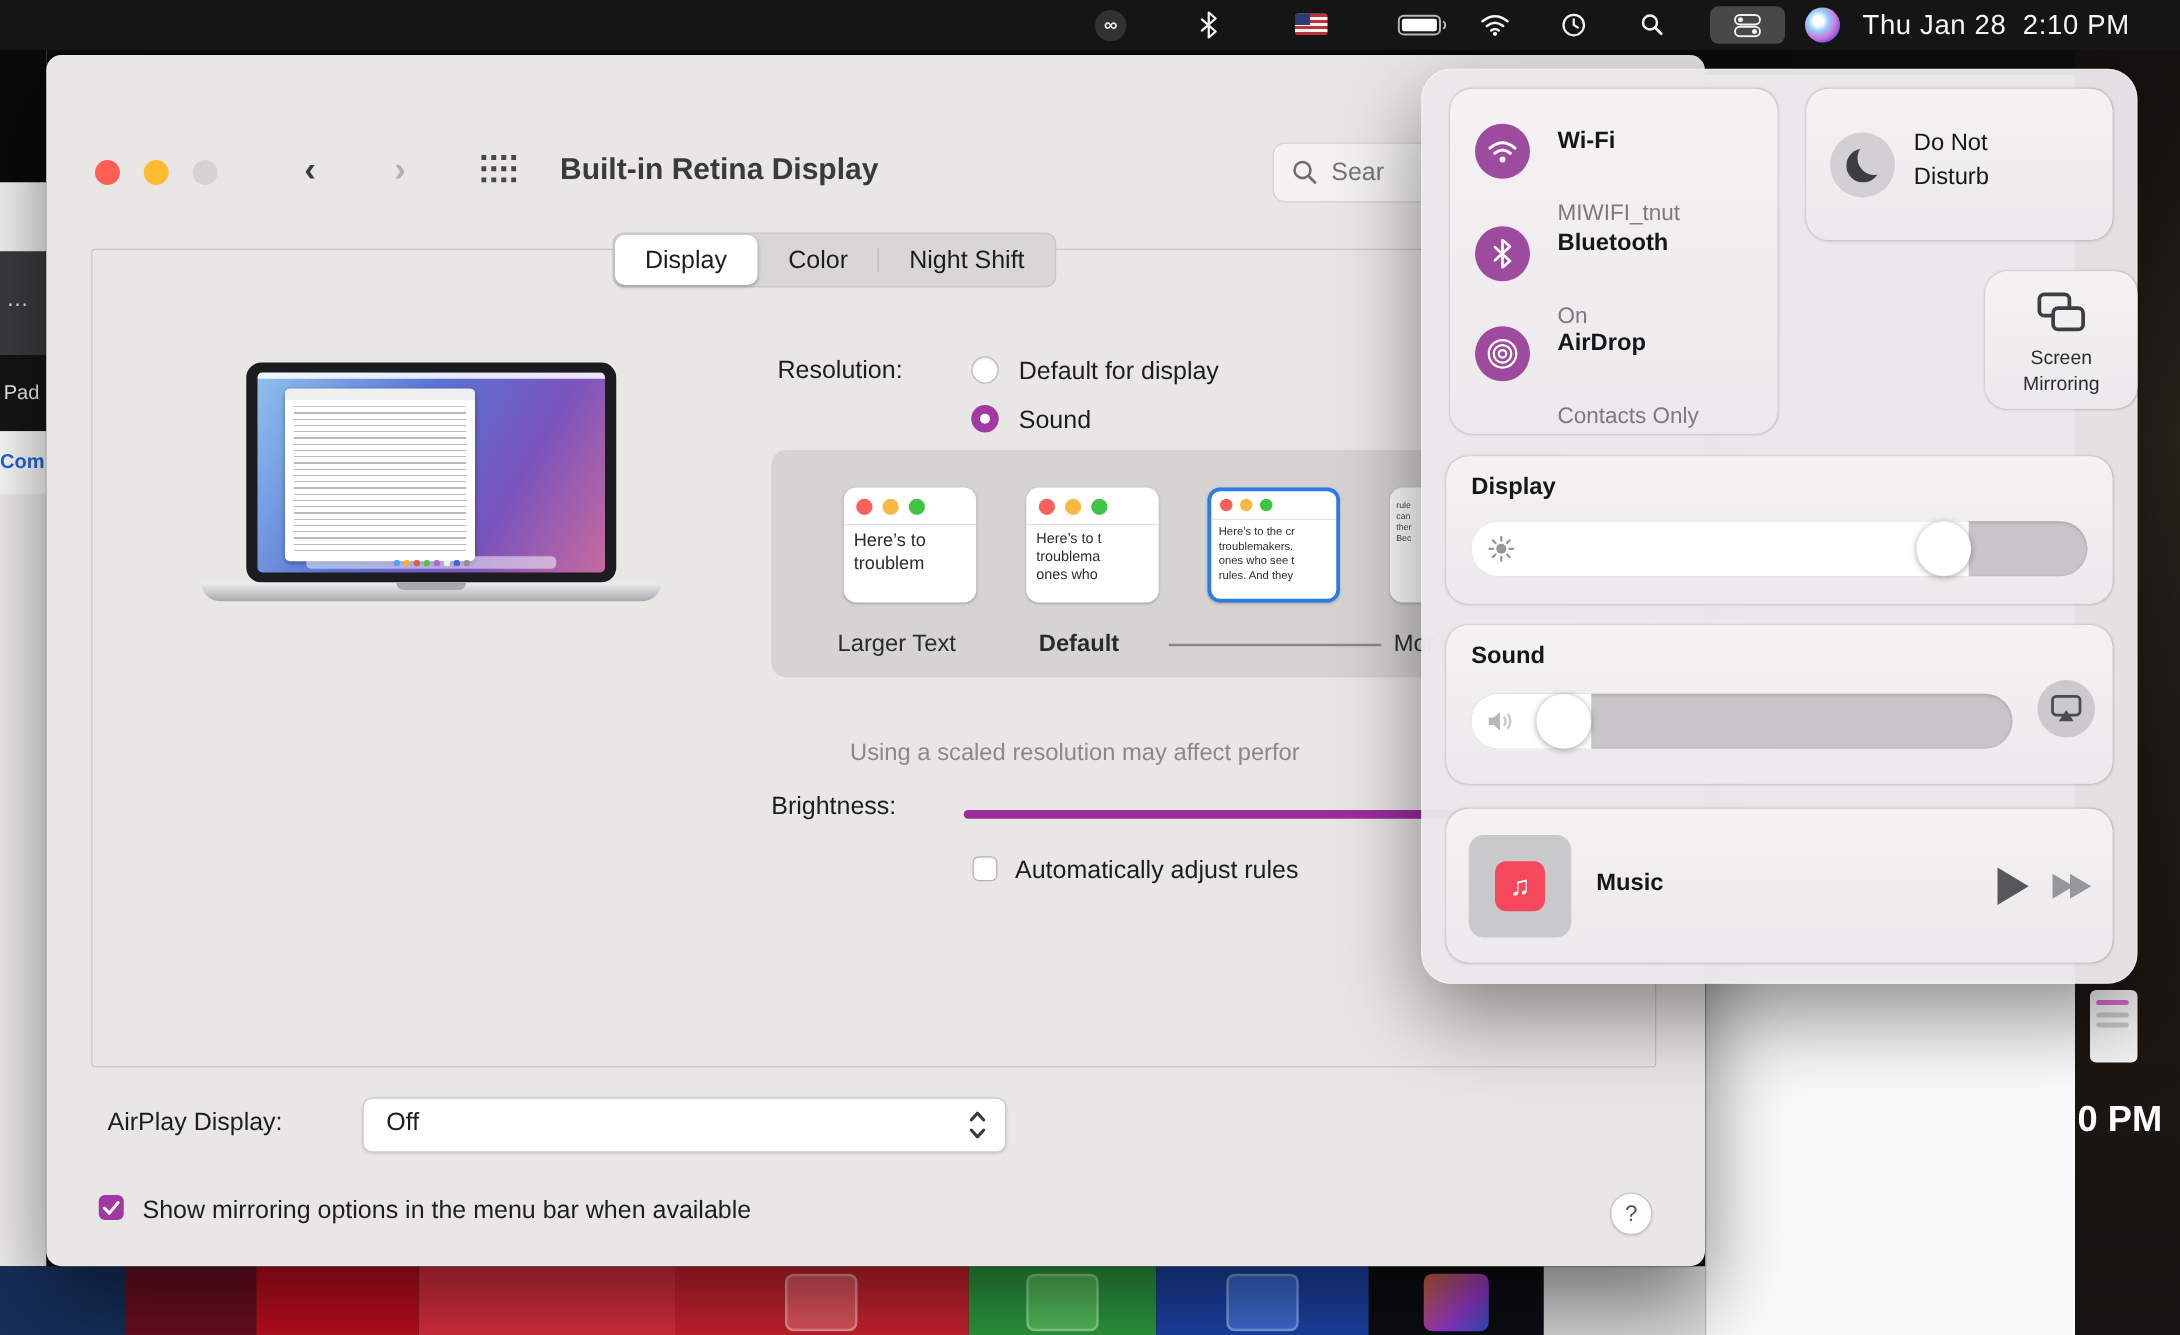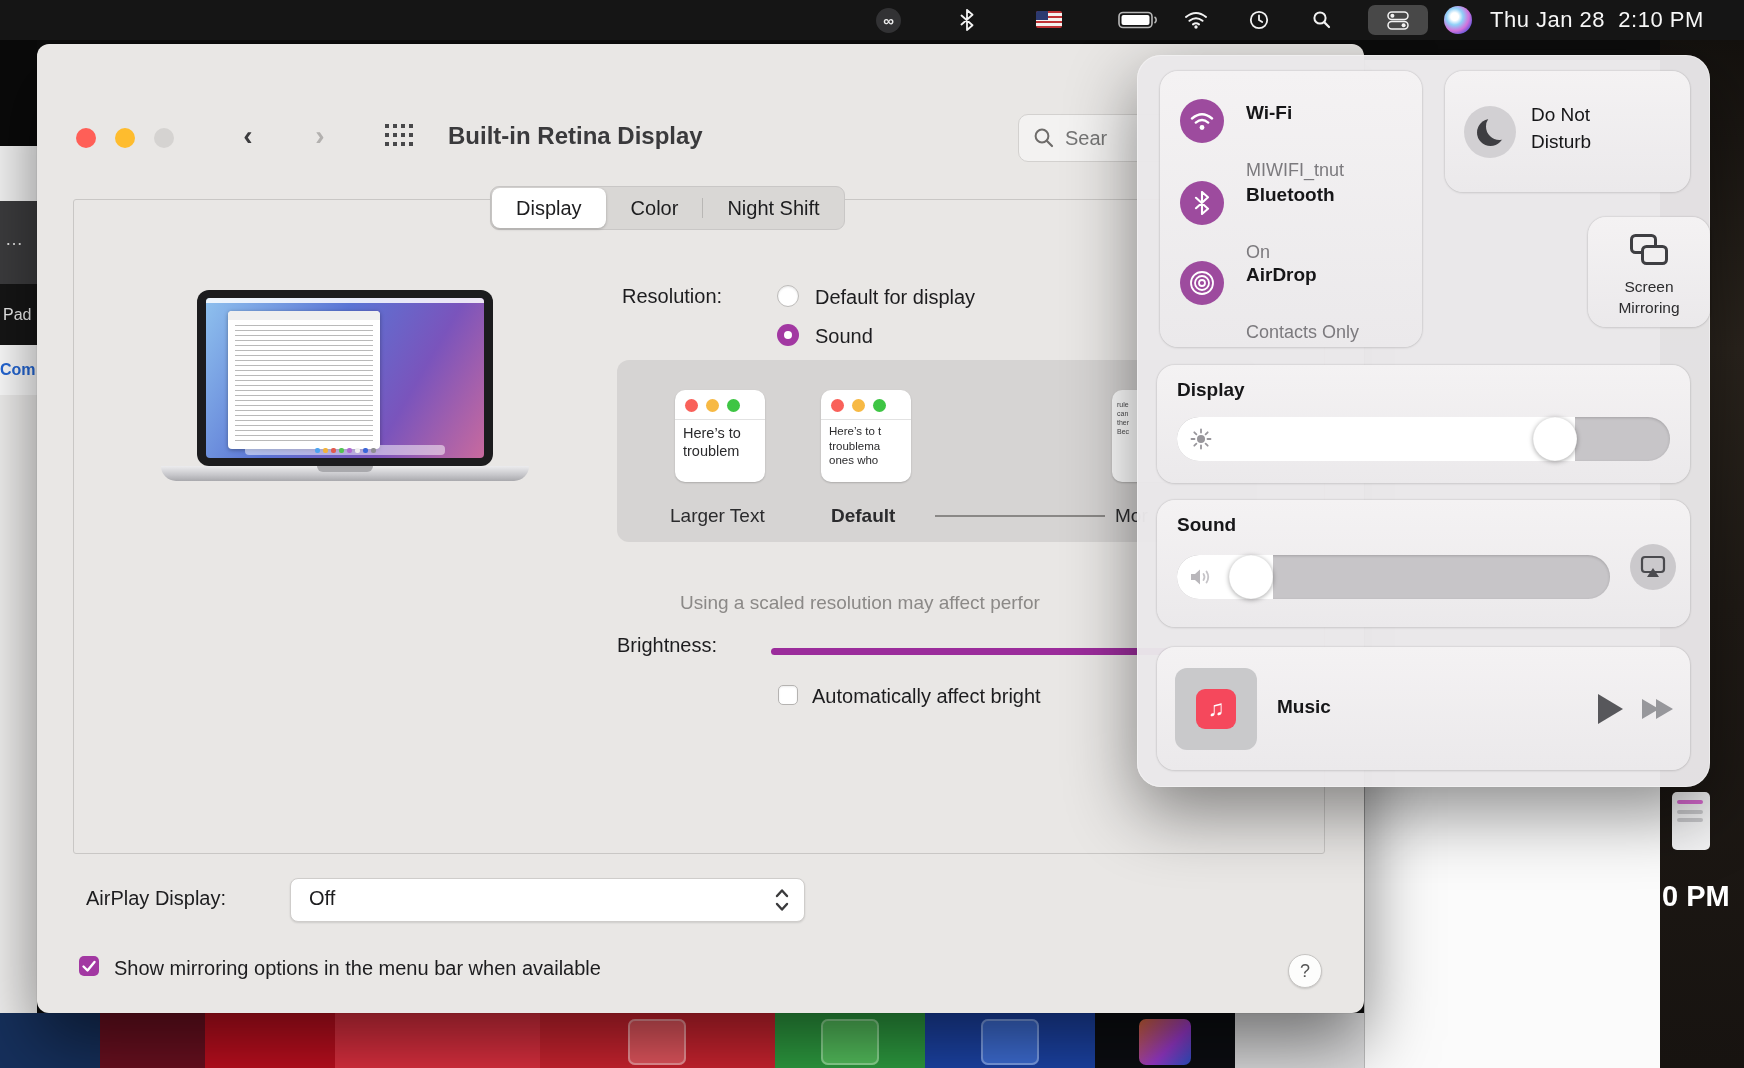--- a/index.html
+++ b/index.html
@@ -59,21 +59,21 @@
   #lt-dock i{width:5px;height:5px;border-radius:2px;display:block;}
   #lt-base{left:124px;top:422px;width:368px;height:15px;background:linear-gradient(180deg,#ececee 0%,#c6c6ca 60%,#a9a9ad 100%);border-radius:0 0 16px 16px;}
   #lt-notch{left:280px;top:422px;width:56px;height:6px;background:#a9a9ad;border-radius:0 0 8px 8px;}
   
   .biglabel{font-size:20px;color:#1d1d1f;}
   .radio{width:22px;height:22px;border-radius:50%;box-sizing:border-box;}
   .radio.off{background:#fff;border:1px solid #bdbbb9;box-shadow:inset 0 1px 2px rgba(0,0,0,.1);}
   .radio.on{background:#a238a2;}
   .radio.on i{position:absolute;left:7px;top:7px;width:8px;height:8px;border-radius:50%;background:#fff;display:block;}
   #thumbbox{left:580px;top:316px;width:640px;height:182px;background:#d6d4d3;border-radius:12px;}
-  .thumb{top:346px;width:90px;height:92px;background:#fff;border-radius:10px;box-shadow:0 1px 2px rgba(0,0,0,.2);overflow:hidden;box-sizing:border-box;padding-left:32px;}
+  .thumb{top:346px;width:106px;height:92px;background:#fff;border-radius:10px;box-shadow:0 1px 2px rgba(0,0,0,.2);overflow:hidden;box-sizing:border-box;padding-left:32px;}
   .thumb .dots{position:absolute;left:10px;top:9px;display:flex;gap:8px;}
   .thumb .dots i{width:13px;height:13px;border-radius:50%;display:block;}
   .thumb .tl-line{position:absolute;left:0;top:29px;width:100%;height:1px;background:#e2e2e2;}
   .thumb .tt{position:absolute;left:8px;top:34px;right:2px;color:#2b2b2d;}
   .thumb.sel{border:3px solid #2d7de1;}
   .scale-label{top:461px;font-size:19px;color:#2b2b2d;}
   #caption{top:548px;font-size:19px;color:#8b8987;}
   #bright-line{left:734px;top:604px;width:420px;height:7px;border-radius:4px;background:#9b2c9b;}
   .checkbox{width:20px;height:20px;border-radius:5px;box-sizing:border-box;}
   .checkbox.off{background:#fff;border:1px solid #b5b3b1;box-shadow:inset 0 1px 2px rgba(0,0,0,.08);}
@@ -283,41 +283,55 @@
         <i style="background:#f7b944;"></i>
         <i style="background:#3ec544;"></i>
       </div>
     <div class="tl-line"></div>
     <div class="tt" style="font-size:11.5px;line-height:14.5px;">
       <span style="display:block;">Here’s to t</span>
       <span style="display:block;">troublema</span>
       <span style="display:block;">ones who</span>
     </div>
   </div>
+  <div class="abs thumb sel" style="left:929px;">
+    <div class="dots" style="left:7px;top:6px;gap:6px;">
+        <i style="background:#f9615a;width:10px;height:10px;"></i>
+        <i style="background:#f7b944;width:10px;height:10px;"></i>
+        <i style="background:#3ec544;width:10px;height:10px;"></i>
+      </div>
+    <div class="tl-line" style="top:22px;"></div>
+    <div class="tt" style="font-size:9px;line-height:11.5px;top:27px;left:6px;">
+      <span style="display:block;">Here’s to the cr</span>
+      <span style="display:block;">troublemakers.</span>
+      <span style="display:block;">ones who see t</span>
+      <span style="display:block;">rules. And they</span>
+    </div>
+  </div>
   <div class="abs thumb" style="left:1075px;">
     <div class="tt" style="font-size:7px;line-height:9px;top:10px;left:5px;color:#4a4a4c;">
       <span style="display:block;">rule</span>
       <span style="display:block;">can</span>
       <span style="display:block;">ther</span>
       <span style="display:block;">Bec</span>
     </div>
   </div>
 
   <div class="abs scale-label" style="left:633px;">Larger Text</div>
   <div class="abs scale-label" style="left:794px;font-weight:700;">Default</div>
   <div class="abs" style="left:898px;top:471px;width:170px;height:2px;background:#8a8886;"></div>
   <div class="abs scale-label" style="left:1078px;">Mor</div>
 
   <div class="abs" id="caption" style="left:643px;">Using a scaled resolution may affect perfor</div>
 
   <div class="abs biglabel" style="left:580px;top:590px;">Brightness:</div>
   <div class="abs" id="bright-line"></div>
 
   <div class="abs checkbox off" style="left:741px;top:641px;"></div>
-  <div class="abs biglabel" style="left:775px;top:641px;">Automatically affect bright</div>
+  <div class="abs biglabel" style="left:775px;top:641px;">Automatically adjust rules</div>
 
   <div class="abs biglabel" style="left:49px;top:843px;">AirPlay Display:</div>
   <div class="abs" id="popup">
     <span class="val">Off</span>
     <svg style="position:absolute;right:14px;top:8px;" width="16" height="26" viewBox="0 0 16 26">
       <path d="M3 9 L8 3.5 L13 9" stroke="#3a3a3c" stroke-width="2.4" fill="none" stroke-linecap="round" stroke-linejoin="round"></path>
       <path d="M3 17 L8 22.5 L13 17" stroke="#3a3a3c" stroke-width="2.4" fill="none" stroke-linecap="round" stroke-linejoin="round"></path>
     </svg>
   </div>
 

